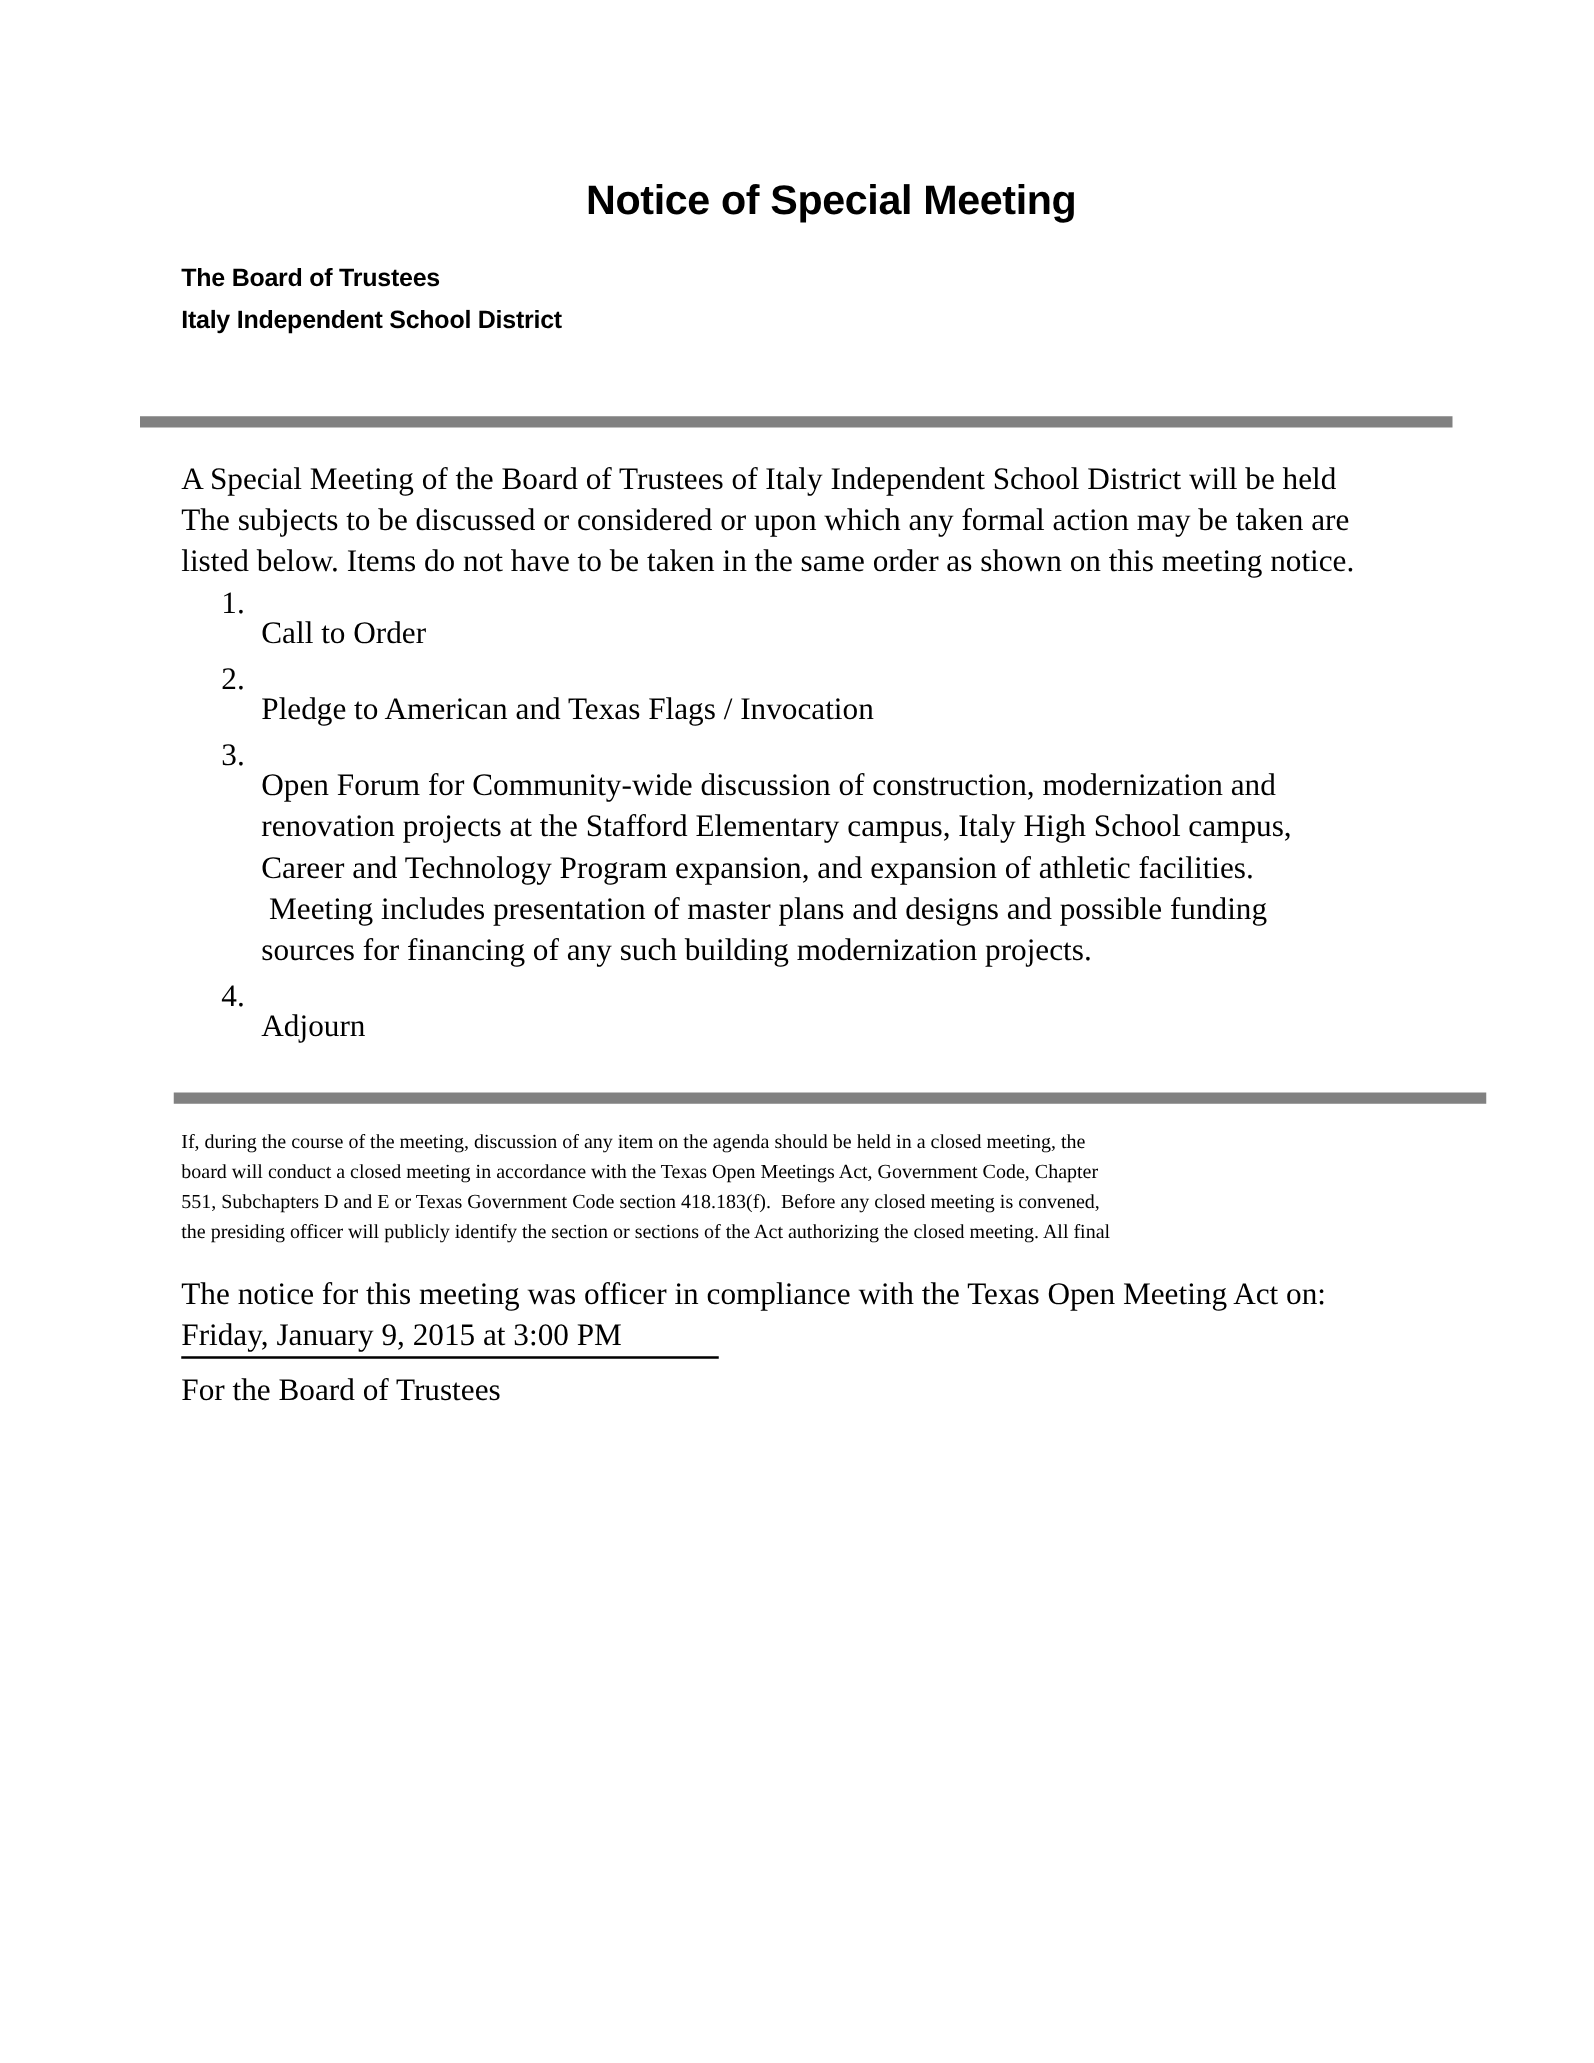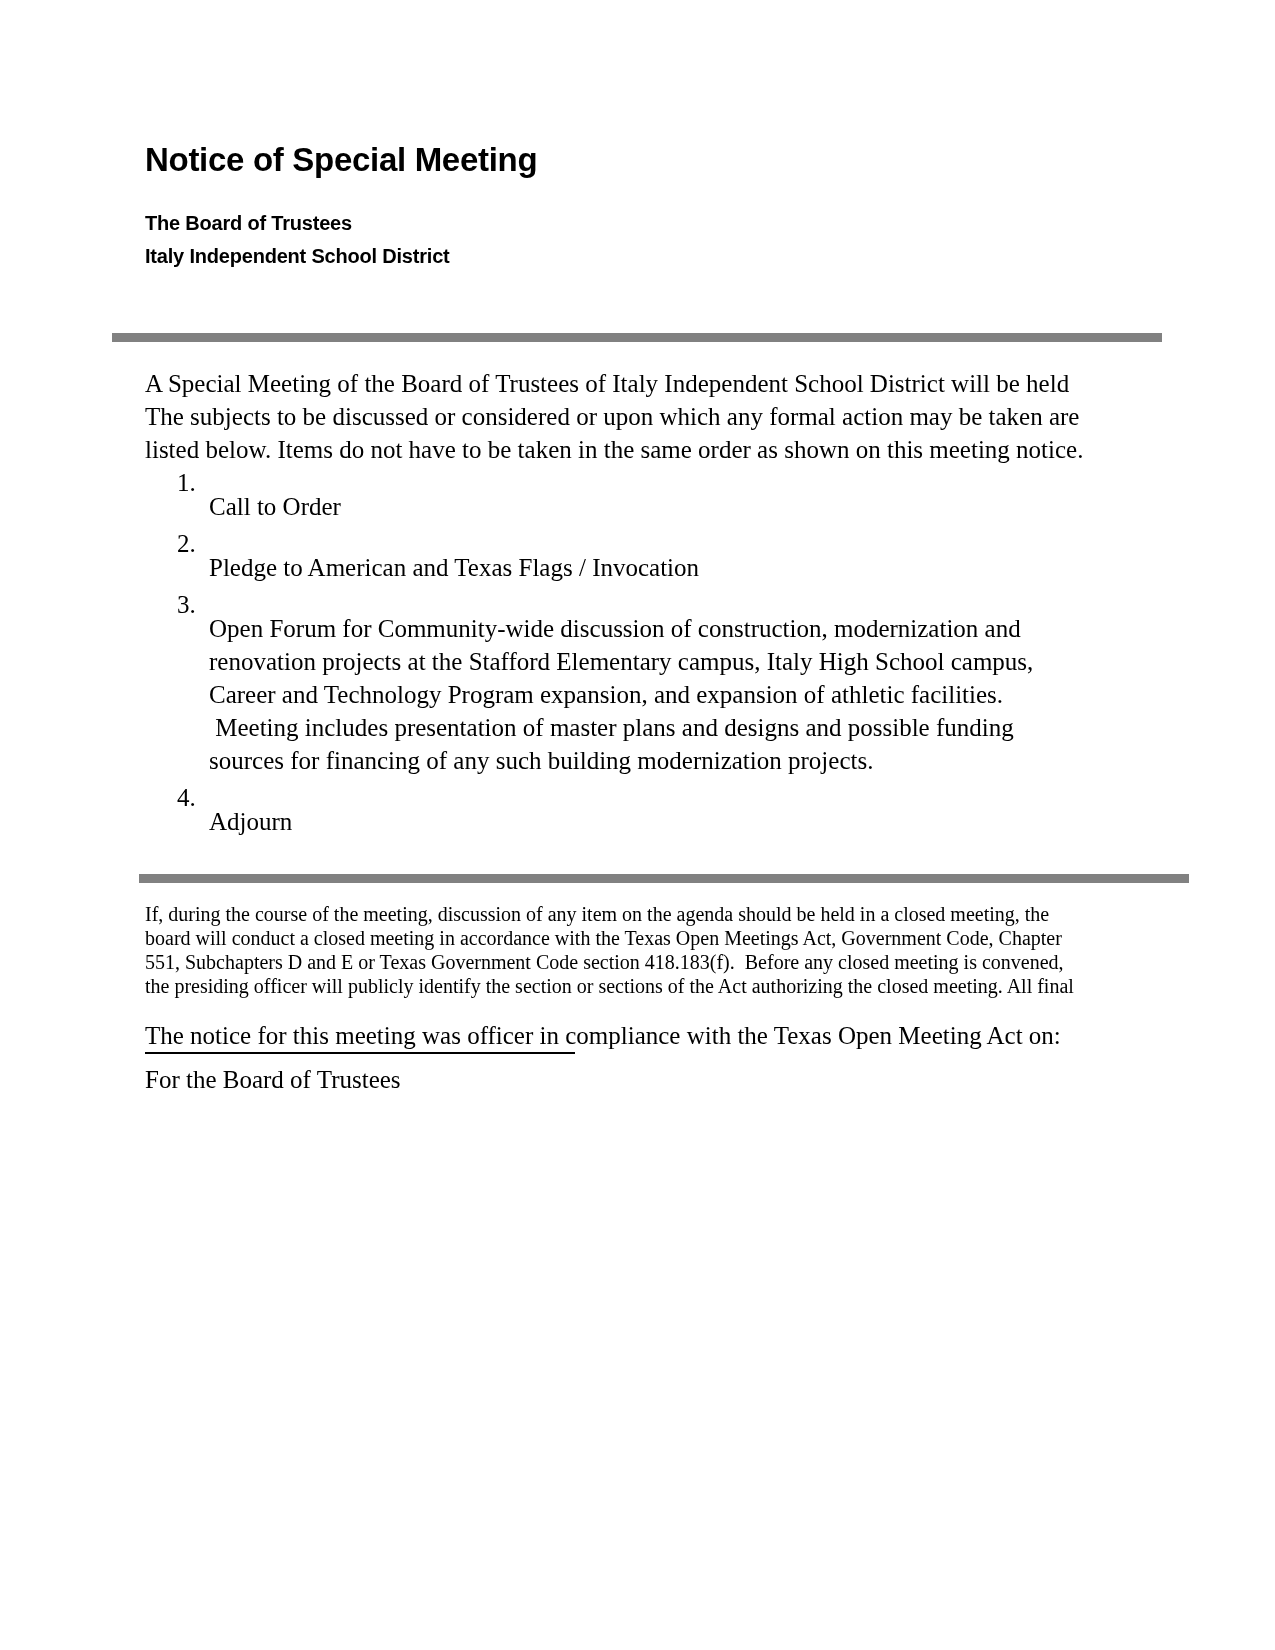--- a/index.html
+++ b/index.html
@@ -5,39 +5,39 @@
   html,body{margin:0;padding:0;background:#e8e8e8;}
   .page{
     width:1275px;height:1650px;background:#ffffff;color:#000000;
     box-sizing:border-box;padding:141px 90px 0 145px;
     font-family:"Liberation Serif", serif;
     margin:0 auto;position:relative;overflow:hidden;
   }
   h1.doc-title{
     font-family:"Liberation Sans", sans-serif;
     font-weight:bold;font-size:33px;line-height:38px;
-    margin:0 0 28px 0;letter-spacing:-0.3px;
+    margin:0 0 28px 0;letter-spacing:-0.3px;text-align:center;
   }
   .org-block{
     font-family:Liberation Sans, sans-serif;
     font-weight:bold;font-size:20px;line-height:33px;
     margin:0 0 60px 0;letter-spacing:-0.2px;
   }
   .line{display:block;white-space:pre-wrap;}
   .rule{height:9px;background:#818181;}
   .rule-top{width:1050px;margin:0 0 25px -33px;}
   .rule-bottom{width:1050px;margin:36px 0 19px -6px;}
   p.body-par{font-size:25px;line-height:33px;margin:0;}
   .intro{margin:0 0 28px 0;}
   .subjects{margin:0 0 25px 0;}
   .agenda{margin:0;padding:0;list-style:none;}
   .agenda-row{display:flex;margin:0 0 4px 0;font-size:25px;line-height:33px;}
   .agenda-num{flex:0 0 32px;margin-left:32px;}
   .agenda-text{max-width:950px;margin-top:24px;}
-  .fine-print{font-size:20px;line-height:24px;margin:0 0 21px 0;}
+  .fine-print{font-size:16px;line-height:24px;margin:0 0 21px 0;}
   .posted{margin:0 0 38px 0;}
   .sig-line{width:430px;height:0;border-bottom:2px solid #000;margin:0 0 9px 0;}
   .sig-label{font-size:25px;line-height:33px;margin:0;}
   i{font-style:italic;}
 </style>
 </head>
 <body>
 
 <div class="page">
 
@@ -94,18 +94,19 @@
 
   <p class="fine-print">
     <span class="line">If, during the course of the meeting, discussion of any item on the agenda should be held in a closed meeting, the</span>
     <span class="line">board will conduct a closed meeting in accordance with the Texas Open Meetings Act, Government Code, Chapter</span>
     <span class="line">551, Subchapters D and E or Texas Government Code section 418.183(f).  Before any closed meeting is convened,</span>
     <span class="line">the presiding officer will publicly identify the section or sections of the Act authorizing the closed meeting. All final</span>
   </p>
 
   <p class="body-par posted">
     <span class="line">The notice for this meeting was officer in compliance with the Texas Open Meeting Act on:</span>
+    <span class="line">Friday, January 9, 2015 at 3:00 PM</span>
   </p>
 
   <div class="sig-line"></div>
   <p class="sig-label">For the Board of Trustees</p>
 
 </div>
 
 </body></html>

